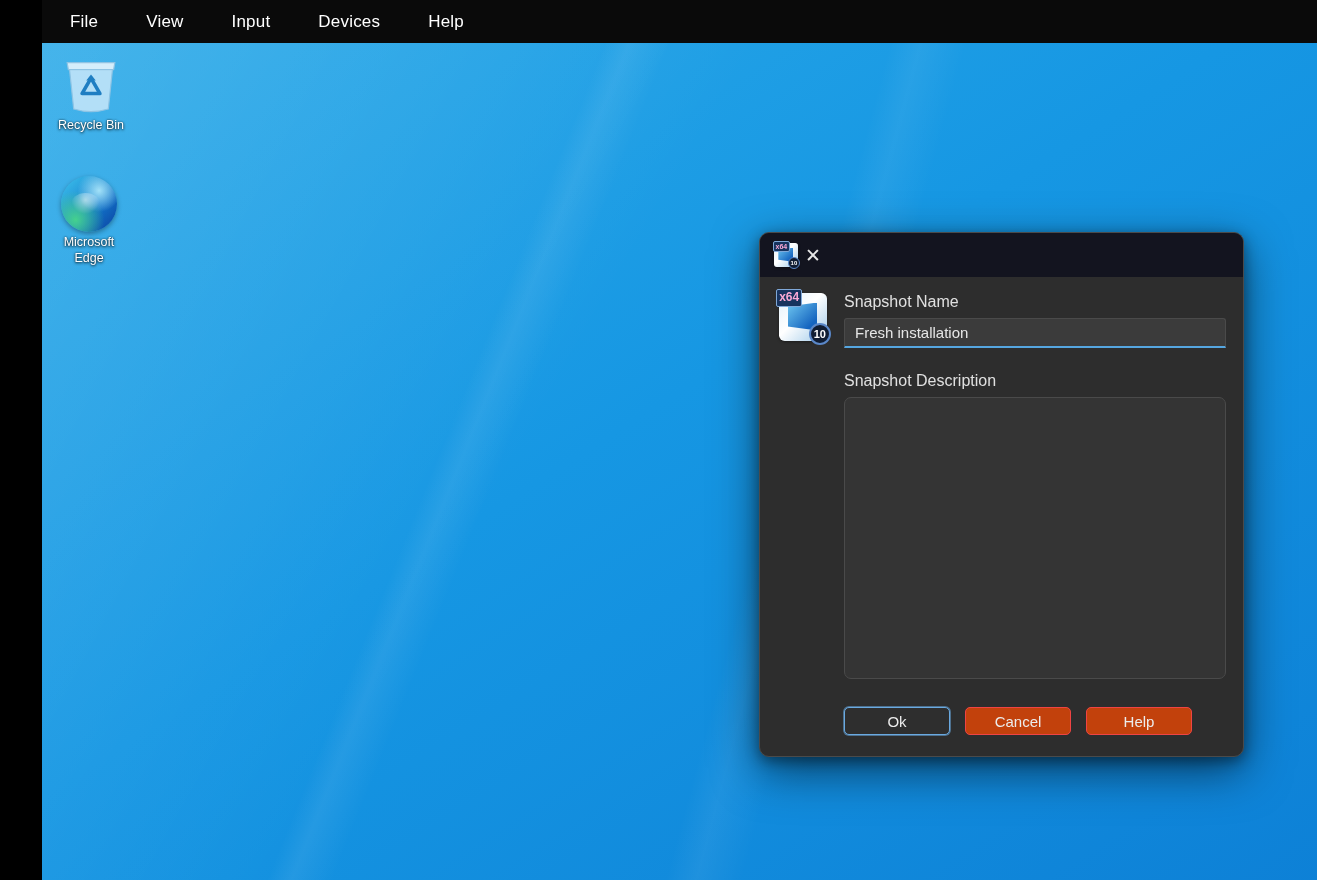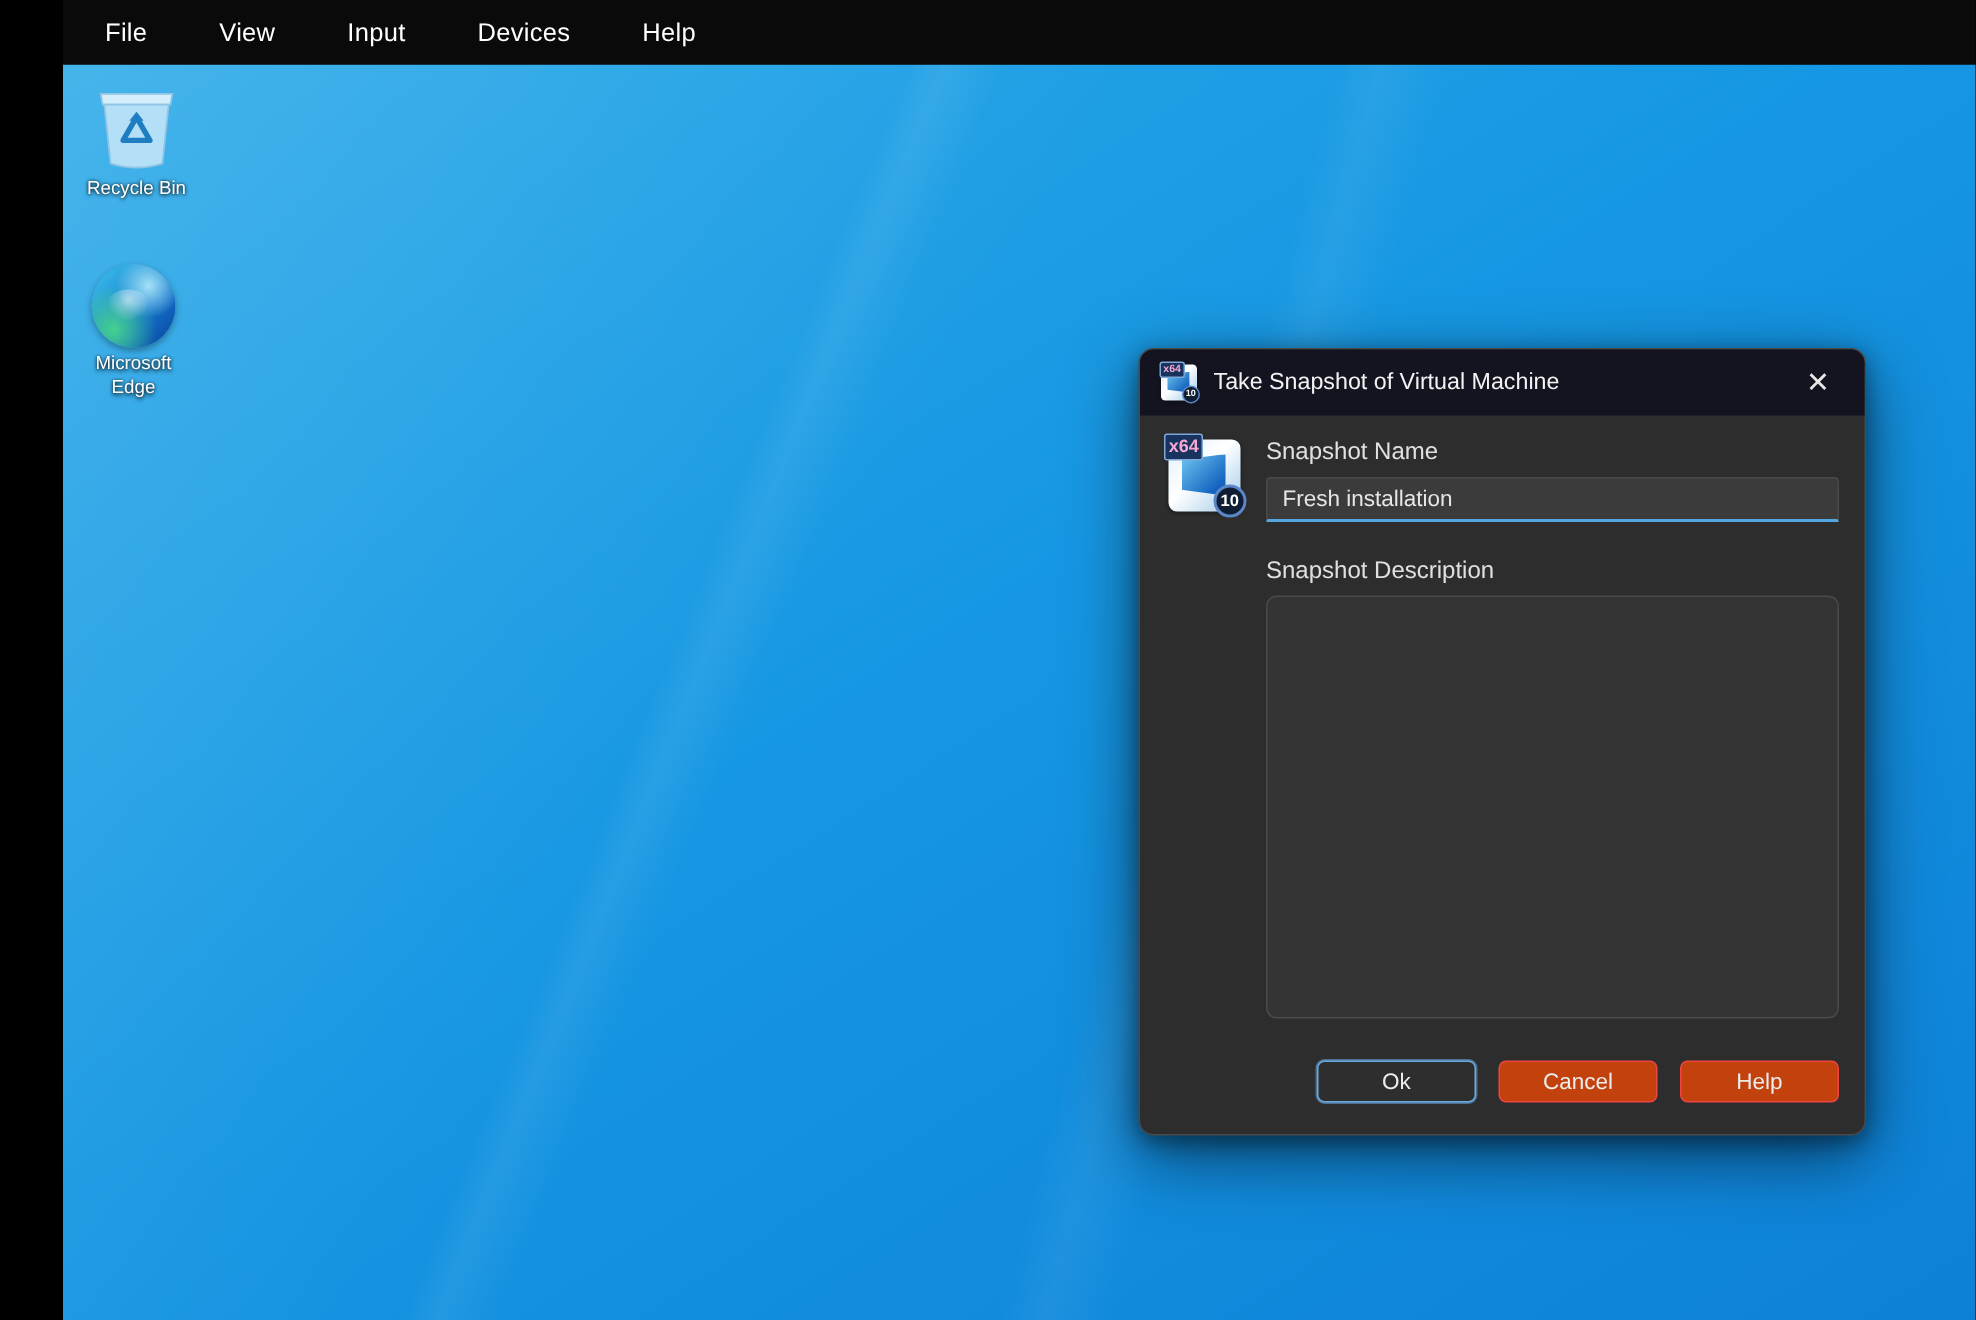--- a/index.html
+++ b/index.html
@@ -112,21 +112,21 @@
     width: 100%; height: 282px; resize: none;
     background: #343434;
     border: 1px solid #4a4a4a;
     border-radius: 7px;
     color: #e6e6e6; font-size: 15px;
     font-family: "Liberation Sans", "DejaVu Sans", sans-serif;
     padding: 8px 10px; outline: none;
   }
 
   .btn-row {
-    display: flex; justify-content: flex-end; gap: 15px; margin-top: 28px;
+    display: flex; justify-content: flex-start; gap: 15px; margin-top: 28px;
   }
   .btn {
     min-width: 106px; height: 28px;
     background: #c2410c;
     border: 1px solid #ef4444;
     border-radius: 5px;
     color: #ececec; font-size: 15px;
     font-family: "Liberation Sans", "DejaVu Sans", sans-serif;
     cursor: pointer;
   }
@@ -198,21 +198,20 @@
     </div>
 
     <div class="dialog">
 
       <div class="titlebar">
         <span class="vm-icon small">
           <span class="flag"></span>
           <span class="badge-x64">x64</span>
           <span class="badge-10">10</span>
         </span>
-        <span class="title">Take Snapshot of Virtual Machine</span>
         <button class="close-btn">✕</button>
       </div>
 
       <div class="dialog-body">
         <span class="vm-icon large">
           <span class="flag"></span>
           <span class="badge-x64">x64</span>
           <span class="badge-10">10</span>
         </span>
 

